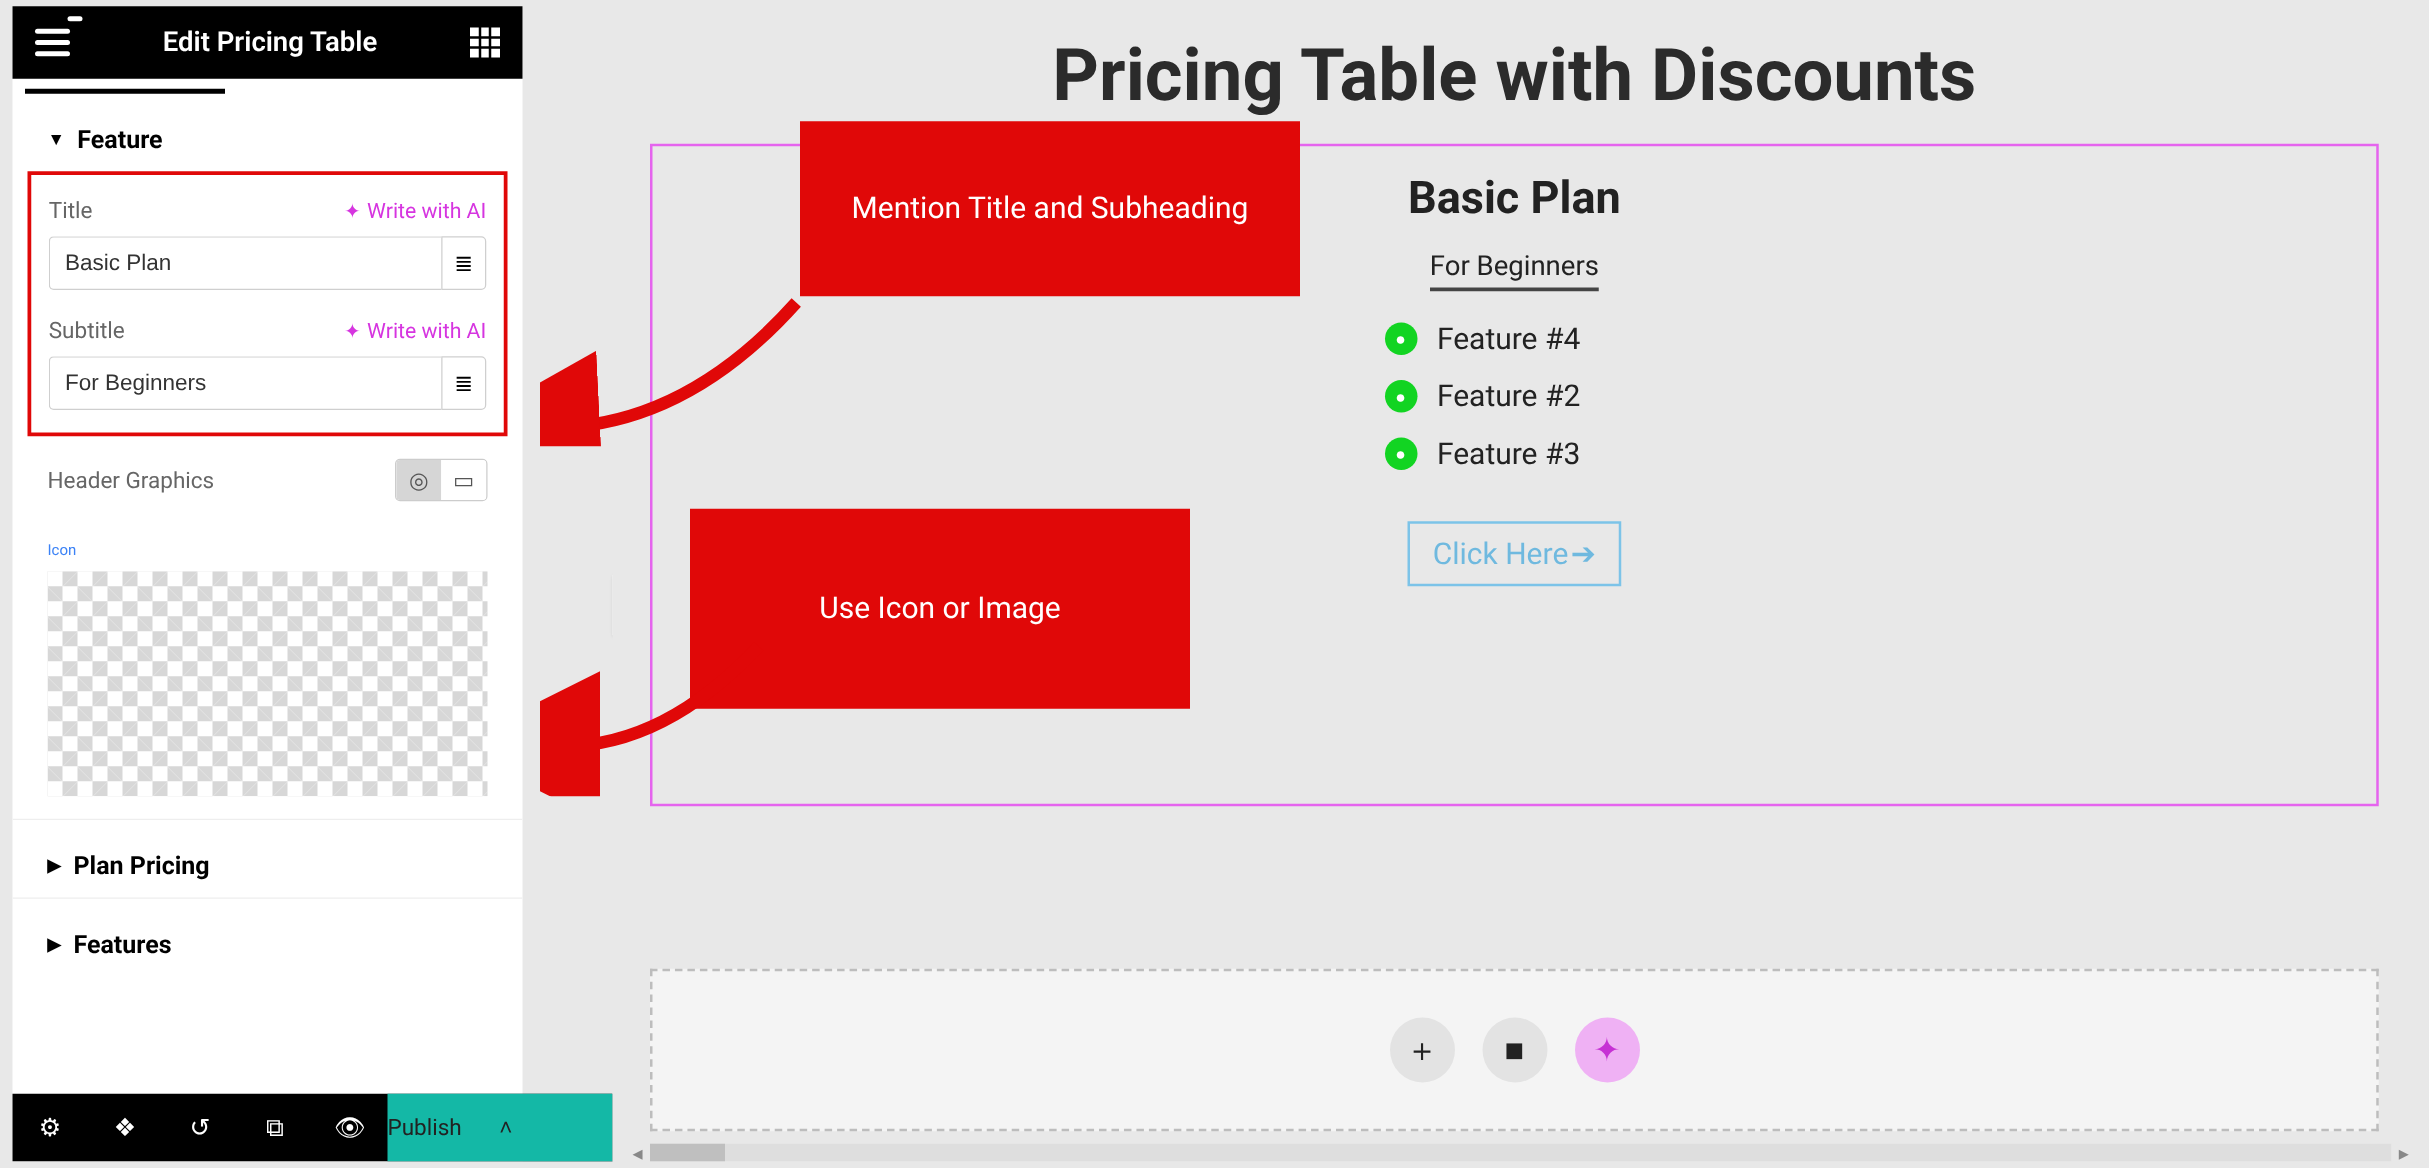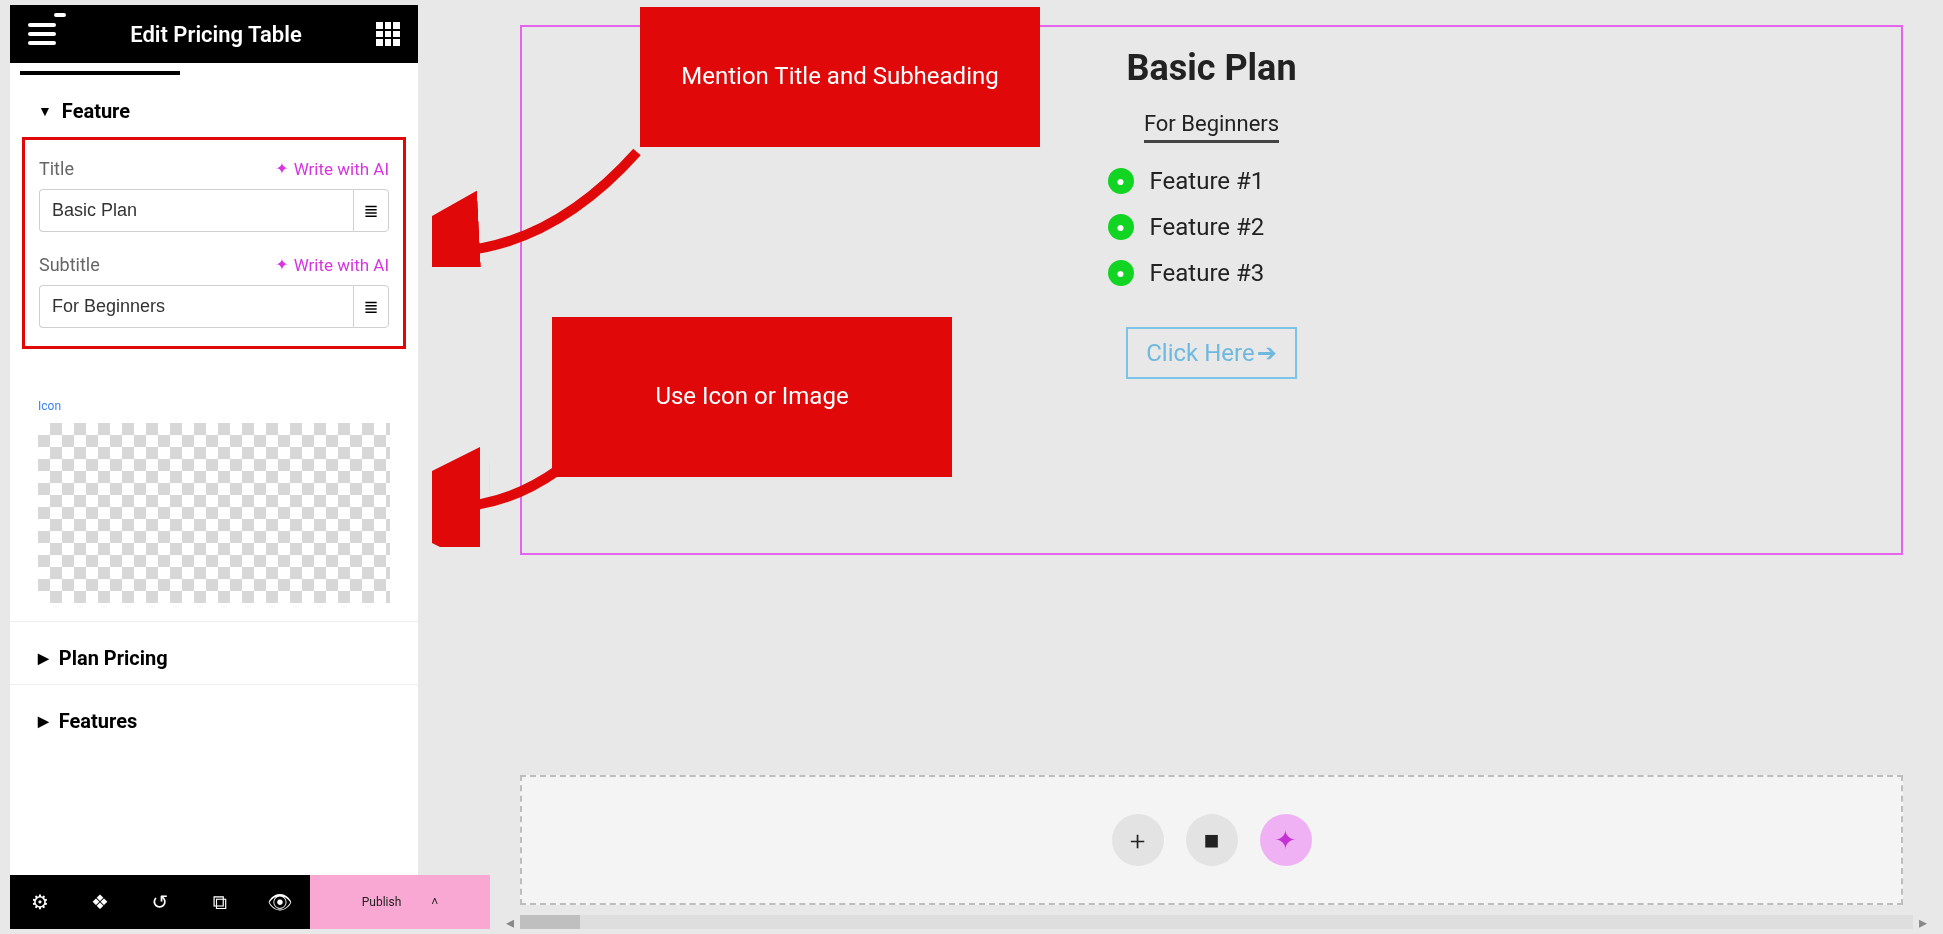--- a/index.html
+++ b/index.html
@@ -43,21 +43,21 @@
 .checker { margin-top: 10px; width: 100%; height: 180px; background-image: linear-gradient(45deg,#d7d7d7 25%,transparent 25%),linear-gradient(-45deg,#d7d7d7 25%,transparent 25%),linear-gradient(45deg,transparent 75%,#d7d7d7 75%),linear-gradient(-45deg,transparent 75%,#d7d7d7 75%); background-size: 24px 24px; background-position: 0 0,0 12px,12px -12px,-12px 0; cursor: pointer; }
 
 .collapse-section { border-top: 1px solid #eee; }
 
 
 .collapse-chip { position: absolute; left: 490px; top: 460px; width: 24px; height: 48px; background: #fff; display: flex; align-items: center; justify-content: center; color: #555; cursor: pointer; border-radius: 0 4px 4px 0; box-shadow: 1px 1px 3px rgba(0,0,0,.15); }
 
 
 .bottombar { position: absolute; left: 10px; bottom: 5px; height: 54px; width: 480px; background: #000; display: flex; align-items: center; }
 .bb-icon { width: 60px; height: 54px; display: flex; align-items: center; justify-content: center; color: #fff; font-size: 20px; cursor: pointer; }
-.publish { flex: 1; background: #f9a8d4; color: #222; display: flex; align-items: center; justify-content: center; gap: 30px; font-size: 12px; height: 54px; cursor: pointer; }
+.publish { flex: 1; background: #14b8a6; color: #222; display: flex; align-items: center; gap: 30px; font-size: 18px; height: 54px; cursor: pointer; }
 
 
 .canvas { position: absolute; left: 490px; top: 5px; right: 10px; height: 924px; background: #e8e8e8; }
 .main-title { text-align: center; font-size: 58px; font-weight: 700; color: #2b2b2b; margin-top: 22px; }
 .outline-zone { margin: 20px 30px 0; border: 2px solid #e564ee; padding: 20px 0 40px; height: 530px; position: relative; }
 .card { width: 260px; margin: 0 auto; text-align: center; }
 .card-title { font-size: 36px; font-weight: 700; color: #222; }
 .card-sub { font-size: 22px; margin-top: 22px; color: #222; display: inline-block; border-bottom: 3px solid #444; padding-bottom: 4px; }
 .price { margin-top: 30px; font-size: 40px; font-weight: 500; color: #222; }
 .price .cur { font-size: 22px; vertical-align: 4px; }
@@ -144,20 +144,31 @@
       </div>
       <div class="input-row">
         <input class="text-input" value="For Beginners" style="">
         <div class="input-btn">
           <span>≣</span>
         </div>
       </div>
     </div>
 
     <div class="plain-block">
+      <div class="graphics-row">
+        <div class="field-label">Header Graphics</div>
+        <div class="toggle-pair">
+          <div class="toggle-btn active">
+            <span>◎</span>
+          </div>
+          <div class="toggle-btn">
+            <span>▭</span>
+          </div>
+        </div>
+      </div>
       <div class="icon-label">Icon</div>
       <div class="checker"></div>
     </div>
 
     <div class="collapse-section">
       <div class="section-head">
         <span class="caret-right">▶</span>
         <span>Plan Pricing</span>
       </div>
     </div>
@@ -178,20 +189,21 @@
   <div class="bb-icon">↺</div>
   <div class="bb-icon">⧉</div>
   <div class="bb-icon">👁</div>
   <div class="publish">
     <span>Publish</span>
     <span>˄</span>
   </div>
 </div>
 
 <div class="canvas">
+  <div class="main-title">Pricing Table with Discounts</div>
 
   <div class="outline-zone">
 
     <div class="callout c1">Mention Title and Subheading</div>
     <div class="callout c2">Use Icon or Image</div>
 
     <svg class="arrow-svg" style="left:-90px; top:70px;" width="220" height="170">
       <defs>
           <marker id="ah1" markerWidth="12" markerHeight="12" refX="3" refY="6" orient="auto">
             <path d="M0,0 L12,6 L0,12 Z" fill="#e00808"></path>
@@ -207,21 +219,21 @@
         </defs>
       <path d="M175,20 Q100,100 18,100" stroke="#e00808" stroke-width="10" fill="none" marker-end="url(#ah2)"></path>
     </svg>
 
     <div class="card">
       <div class="card-title">Basic Plan</div>
       <div><span class="card-sub">For Beginners</span></div>
       <div class="features">
         <div class="feat">
             <span class="dot">●</span>
-            <span>Feature #1</span>
+            <span>Feature #4</span>
           </div>
         <div class="feat">
             <span class="dot">●</span>
             <span>Feature #2</span>
           </div>
         <div class="feat">
             <span class="dot">●</span>
             <span>Feature #3</span>
           </div>
       </div>

